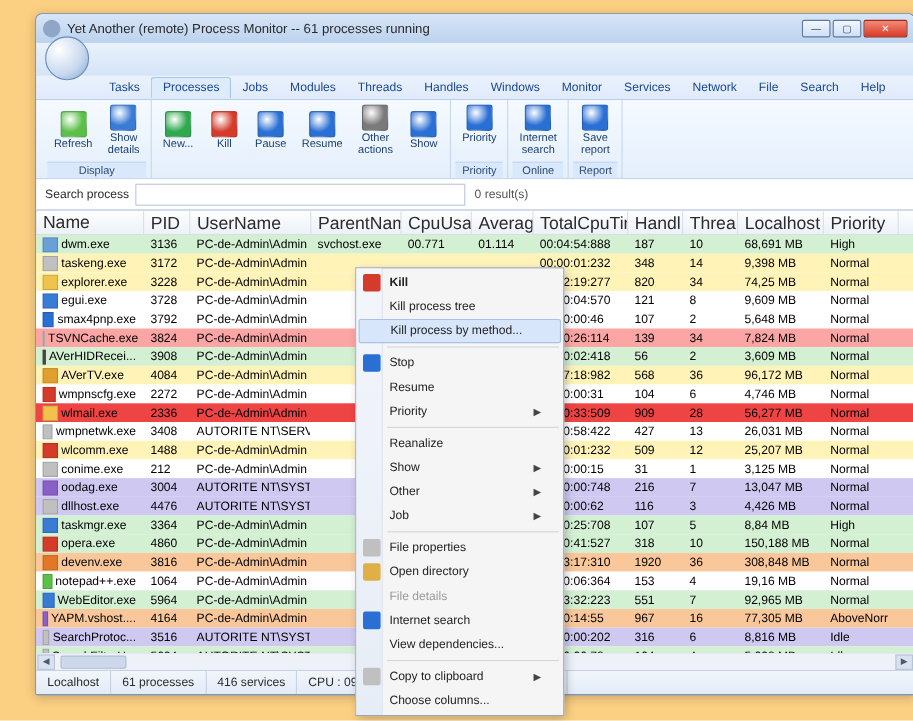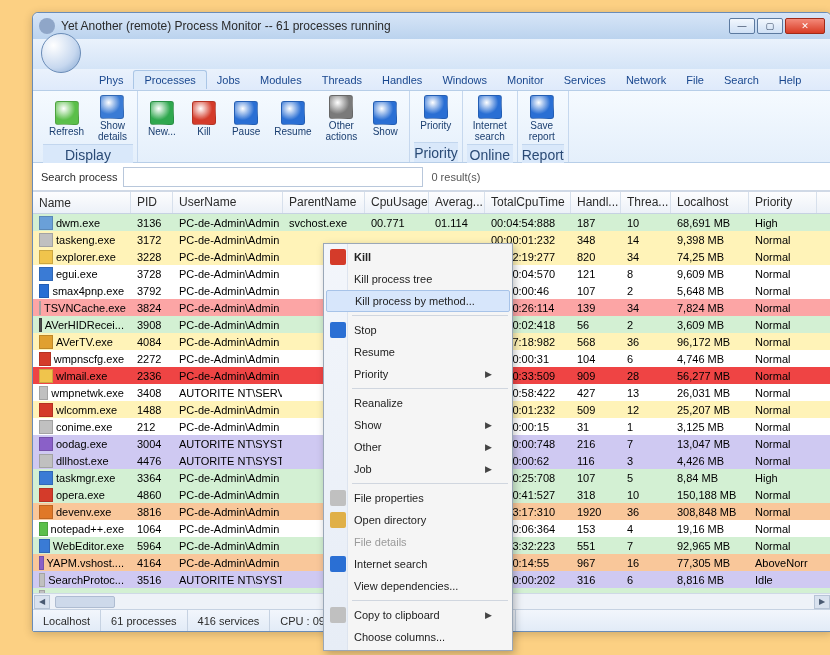--- a/index.html
+++ b/index.html
@@ -13,27 +13,27 @@
   .toolbar-strip{height:30px;display:flex;align-items:flex-end;padding:0 6px;background:linear-gradient(#eaf2fc,#d4e4f7);}
   .orb{width:40px;height:40px;border-radius:50%;background:radial-gradient(circle at 30% 30%,#fff,#c7d8ef 60%,#7fa3cf);border:1px solid #6a8cb7;position:absolute;top:20px;left:8px;z-index:5;}
   .menubar{height:22px;background:linear-gradient(#eaf2fc,#dfeafb);display:flex;align-items:center;padding-left:56px;border-bottom:1px solid #b7cee8;font-size:11px;color:#19478e;}
   .menubar span{padding:3px 10px;cursor:default;}
   .menubar span.active{background:#deebfa;border:1px solid #aac6e6;border-bottom:none;border-radius:3px 3px 0 0;}
   .ribbon{height:72px;background:linear-gradient(#f5faff,#e4effb);border-bottom:1px solid #b7cee8;display:flex;align-items:stretch;padding-left:6px;}
   .rgroup{display:flex;flex-direction:column;border-right:1px solid #c6d8ee;padding:2px 4px 0;}
   .rrow{display:flex;gap:2px;}
   .rbtn{display:flex;flex-direction:column;align-items:center;justify-content:center;padding:2px 6px;font-size:10px;color:#1a3e70;min-width:40px;text-align:center;line-height:1.1;}
   .ricon{width:24px;height:24px;margin-bottom:1px;border-radius:3px;}
-  .glabel{font-size:14px;color:#2a4a75;text-align:center;padding:2px 0 1px;background:#d9e8fa;border-top:1px solid #c2d6ee;margin-top:auto;}
+  .glabel{font-size:10px;color:#2a4a75;text-align:center;padding:2px 0 1px;background:#d9e8fa;border-top:1px solid #c2d6ee;margin-top:auto;}
   .searchbar{height:28px;display:flex;align-items:center;padding:0 8px;font-size:11px;color:#2b2b2b;border-bottom:1px solid #d0d9e6;background:#fff;}
   .searchbar label{margin-right:6px;}
   .searchbar input{flex:0 0 300px;height:20px;border:1px solid #b8c7db;padding:0 4px;font-size:11px;}
   .searchbar .results{margin-left:8px;color:#555;}
   .grid{flex:1;overflow:hidden;display:flex;flex-direction:column;border-top:1px solid #d0d9e6;}
-  .ghead{display:flex;height:22px;background:linear-gradient(#fdfdfe,#ecf1f8);border-bottom:1px solid #c6d2e2;font-size:12px;color:#2b2b2b;}
+  .ghead{display:flex;height:22px;background:linear-gradient(#fdfdfe,#ecf1f8);border-bottom:1px solid #c6d2e2;font-size:16px;color:#2b2b2b;}
   .ghead div{border-right:1px solid #d7e0ec;padding:3px 6px;white-space:nowrap;overflow:hidden;}
   .gbody{flex:1;overflow:auto;font-size:11px;position:relative;}
   .row{display:flex;height:17px;align-items:center;}
   .row div{padding:0 6px;white-space:nowrap;overflow:hidden;border-right:1px solid transparent;}
   .row .icon{width:14px;height:14px;margin-right:0;display:inline-block;vertical-align:middle;border:1px solid rgba(0,0,0,.15);}
   .c-name{width:98px;display:flex;align-items:center;gap:3px;}
   .c-pid{width:42px;}
   .c-user{width:110px;}
   .c-parent{width:82px;}
   .c-cpu{width:64px;}
@@ -67,21 +67,21 @@
     <div class="winbtns">
       <div class="winbtn">—</div>
       <div class="winbtn">▢</div>
       <div class="winbtn close">✕</div>
     </div>
   </div>
   <div class="toolbar-strip">
     <div class="orb"></div>
   </div>
   <div class="menubar" id="menubar">
-      <span>Phys</span>
+      <span>Tasks</span>
       <span class="active">Processes</span>
       <span>Jobs</span>
       <span>Modules</span>
       <span>Threads</span>
       <span>Handles</span>
       <span>Windows</span>
       <span>Monitor</span>
       <span>Services</span>
       <span>Network</span>
       <span>File</span>

